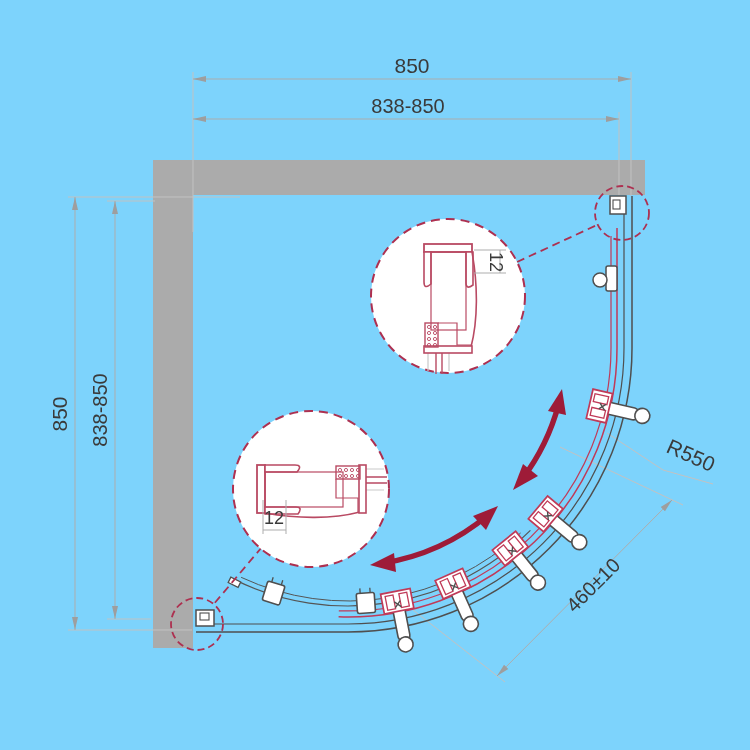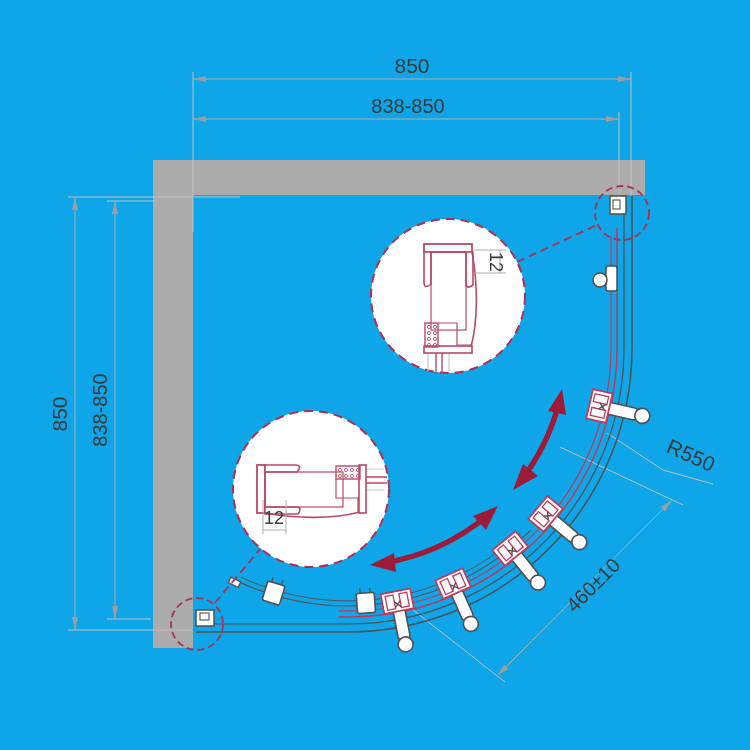--- a/index.html
+++ b/index.html
@@ -1,17 +1,17 @@
 <!DOCTYPE html>
 <html><head>
 <meta charset="utf-8">
 <style>
   html,body{margin:0;padding:0;background:#fff;}
   .canvas{
-    width:750px;height:750px;position:relative;background:#0ea5e9;
+    width:750px;height:750px;position:relative;background:#7dd3fc;
     font-family:"Liberation Sans", sans-serif;
   }
   svg{display:block;}
   text{
     font-family:"Liberation Sans", sans-serif;
     fill:#3A3A3A;
   }
   .dim-text{font-size:21px;}
   .dim-text-sm{font-size:20px;}
   .detail-text{font-size:18px;}

